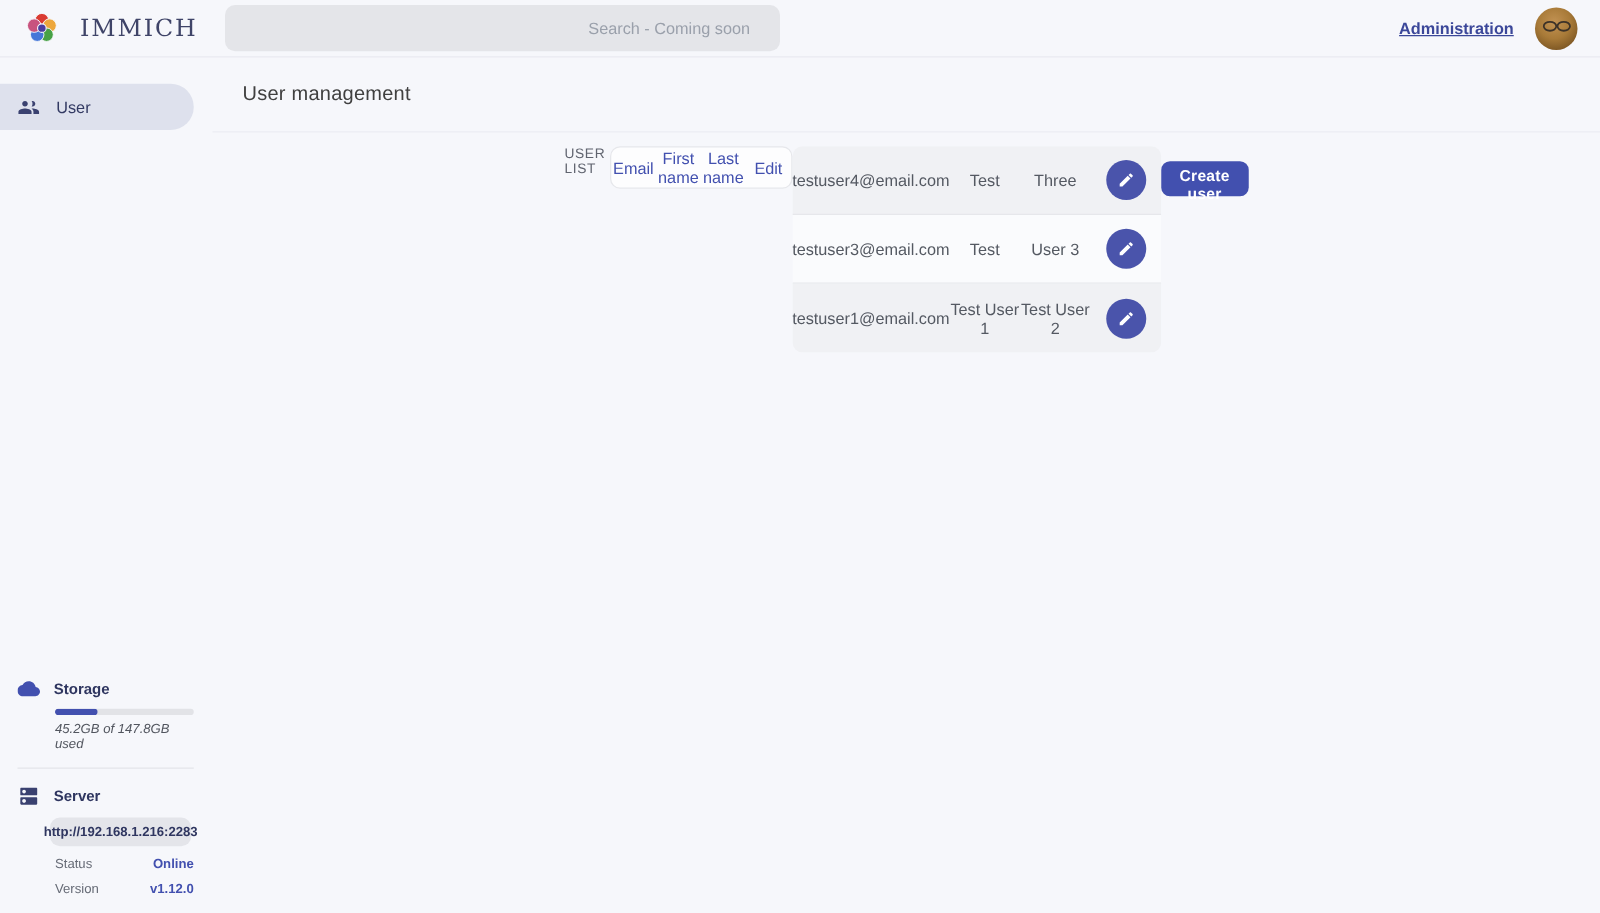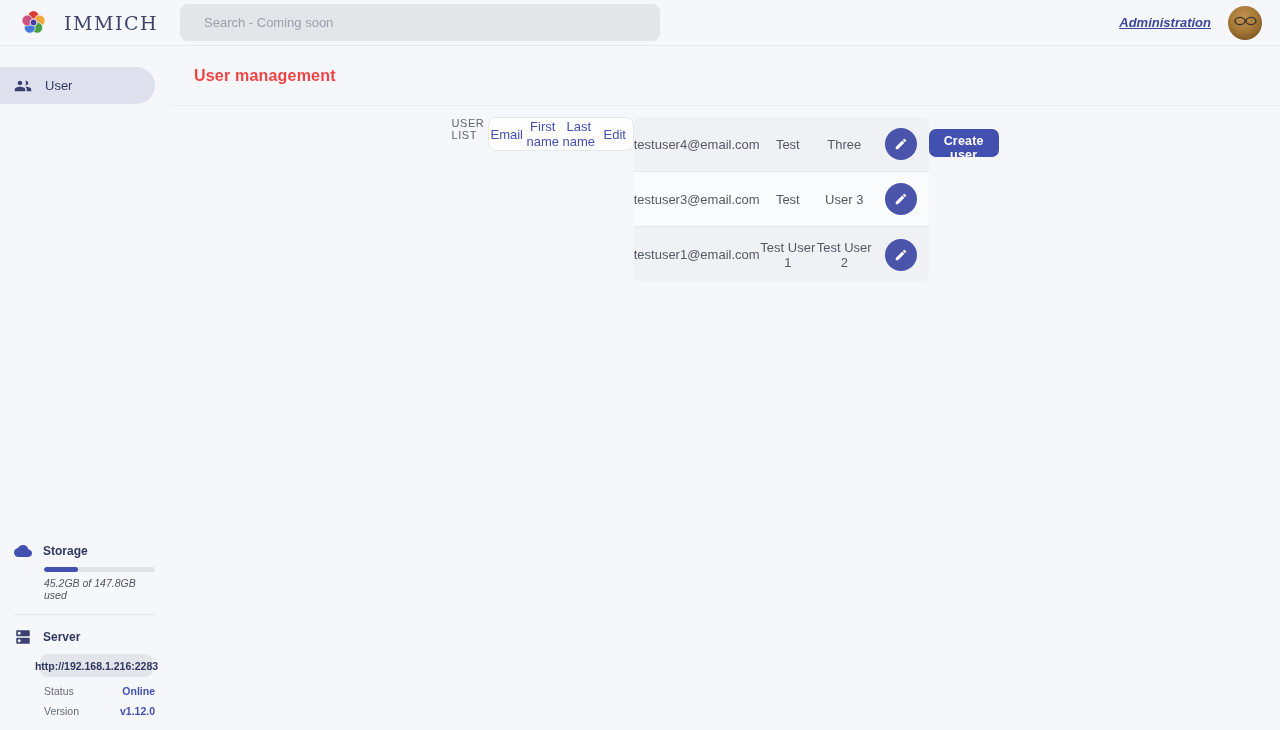--- a/index.html
+++ b/index.html
@@ -6,26 +6,26 @@
   html,body { width:1280px; height:730px; overflow:hidden; }
   body { background:#f6f7fb; font-family:"Liberation Sans", sans-serif; color:#3c4150; }
 
   
   .header { position:relative; height:46px; display:flex; align-items:center;
             padding:0 18px 0 20px; border-bottom:1px solid #e9eaf1; background:#f6f7fb; }
   .logo { display:flex; align-items:center; gap:17px; }
   .logo-mark { width:27px; height:27px; }
   .logo-text { font-family:"DejaVu Serif", serif; font-size:19px; letter-spacing:1.5px;
                color:#3f4468; font-weight:500; }
-  .searchbar { position:absolute; left:180px; top:4px; width:480px; height:37px;
+  .searchbar { position:absolute; left:180px; top:4px; width:444px; height:37px;
                background:#e4e5e9; border:none; border-radius:8px; padding:0 24px;
-               font-size:13px; color:#5a6069; font-family:"Liberation Sans",sans-serif; outline:none; }
+               font-size:13px; color:#5a6069; font-family:"Liberation Sans",sans-serif; outline:none;text-align:right; }
   .searchbar::placeholder { color:#9aa0ab; }
   .header-right { margin-left:auto; display:flex; align-items:center; gap:17px; }
-  .admin-link { font-size:13px; font-weight:bold; color:#3b4799; text-decoration:underline; cursor:pointer;font-style:italic; }
+  .admin-link { font-size:13px; font-weight:bold; color:#3b4799; text-decoration:underline; cursor:pointer; }
   .avatar { width:34px; height:34px; border-radius:50%; overflow:hidden; flex-shrink:0;
             background:radial-gradient(circle at 45% 35%, #c29253 0%, #a87a38 45%, #7c5623 80%, #5f3f17 100%);
             display:flex; align-items:center; justify-content:center; }
 
   
   .body-row { display:flex; height:683px; }
   .sidebar { position:relative; width:170px; flex-shrink:0; }
   .main { flex:1; min-width:0; }
 
   
@@ -45,21 +45,21 @@
   .server-chip { margin:8px 0 0 26px; width:113px; height:23px; background:#e4e5ea;
                  border-radius:8px; display:flex; align-items:center; justify-content:center;
                  font-size:10.5px; font-weight:bold; color:#2f3660; }
   .kv-row { margin:8px 0 0 30px; width:111px; display:flex; justify-content:space-between; align-items:baseline; }
   .kv-label { font-size:10.5px; color:#666b76; }
   .kv-value { font-size:10.5px; font-weight:bold; color:#4250af; }
 
   
   .title-row { height:60px; display:flex; align-items:center; padding-left:24px;
                border-bottom:1px solid #ecedf3; }
-  .page-title { font-size:16px; font-weight:700; color:#ef4444; letter-spacing:.2px; }
+  .page-title { font-size:16px; font-weight:400; color:#404040; letter-spacing:.2px; }
   .content { padding-top:11px; display:flex; flex-direction:column; align-items:center; }
   .content-col { width:547px; display:flex; flex-direction:row; }
   .section-label { font-size:11px; color:#60646f; letter-spacing:.05em; margin-bottom:9px; }
 
   .table-head { height:34px; background:#fdfdfe; border:1px solid #e6e7eb; border-radius:8px;
                 display:grid; grid-template-columns:repeat(4,1fr); align-items:center;
                 text-align:center; margin-bottom:6px; }
   .th { font-size:13px; font-weight:500; color:#4250af; }
   .table-body { border-radius:8px; overflow:hidden; }
   .table-row { height:55px; display:grid; grid-template-columns:repeat(4,1fr);

